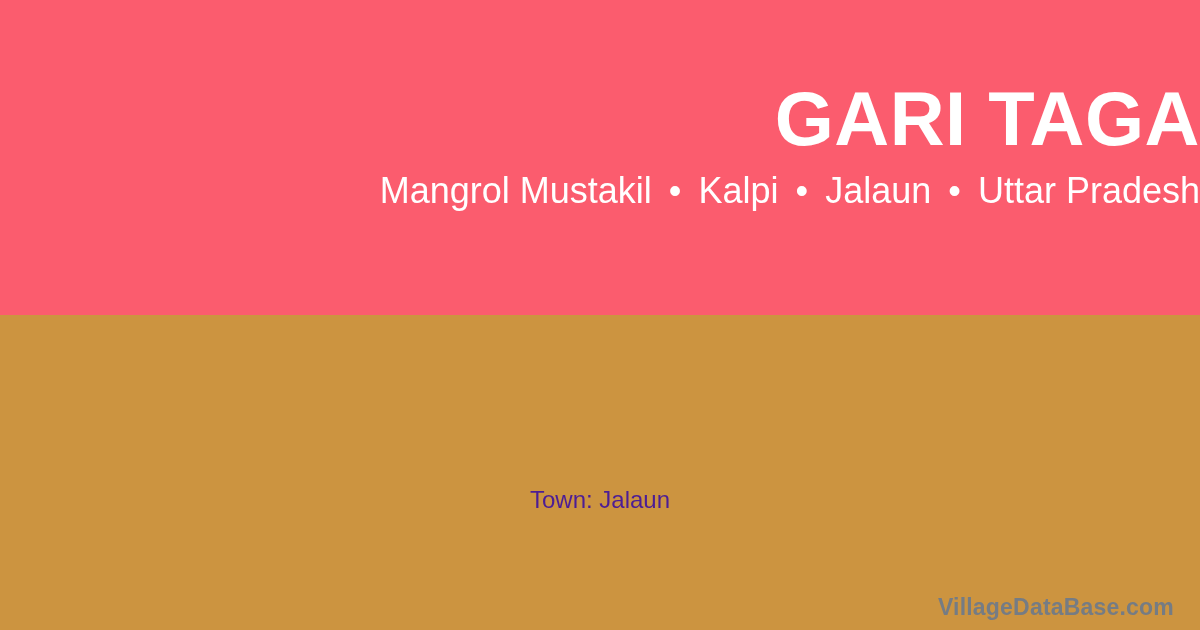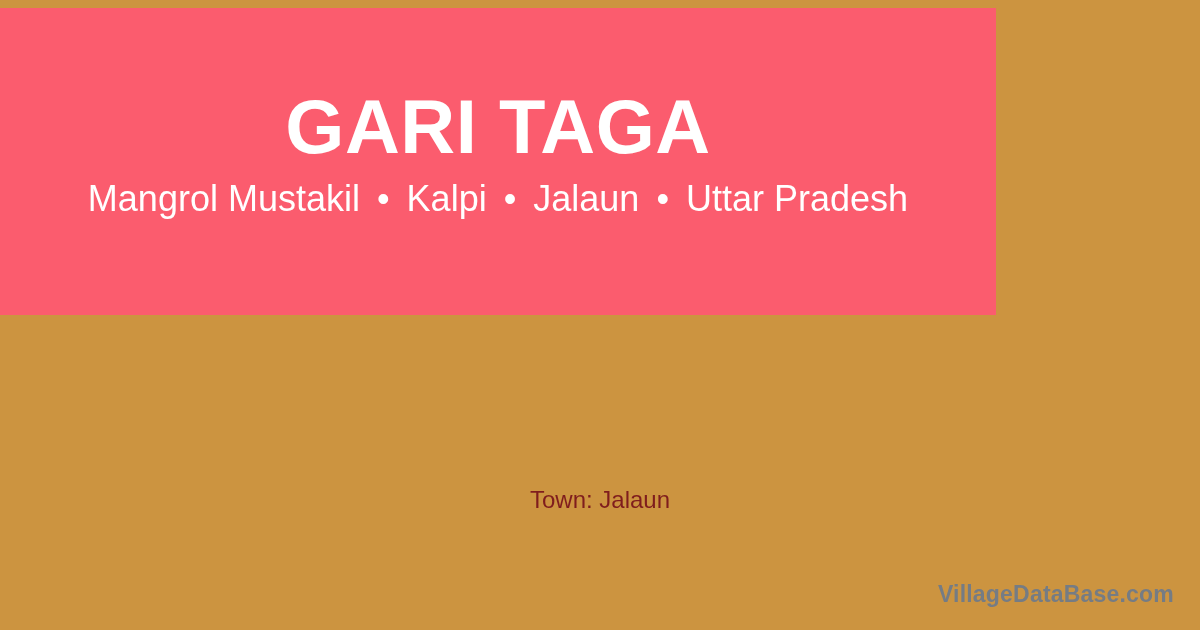--- a/index.html
+++ b/index.html
@@ -18,27 +18,27 @@
     position: relative;
     width: 1200px;
     height: 630px;
     overflow: hidden;
   }
 
   
   .hero {
     position: absolute;
     left: 0;
-    top: 8px;
-    width: 996px;
+    top: 0;
+    width: 1200px;
     height: 315px;
     background: #FB5C6E;
     display: flex;
     flex-direction: column;
-    align-items: center;
+    align-items: flex-end;
     justify-content: flex-start;
     box-sizing: border-box;
     padding-top: 78px;
   }
 
   .hero-title {
     margin: 0;
     color: #FFFFFF;
     font-size: 76px;
     line-height: 82px;
@@ -82,35 +82,35 @@
     left: 0;
     top: 0;
     width: 1200px;
     height: 315px;
     display: flex;
     align-items: center;
     justify-content: center;
   }
 
   .body-center-text span {
-    color: #7f1d1d;
+    color: #4c1d95;
     font-size: 24px;
     line-height: 30px;
     font-weight: 400;
     text-align: center;
     white-space: nowrap;
     margin-top: 55px;
     font-family: "Liberation Sans", sans-serif;
   }
 
   
   .watermark {
     position: absolute;
     right: 26px;
-    bottom: 22px;
+    bottom: 9px;
     color: #6E7A8A;
     opacity: 0.92;
     font-size: 23px;
     line-height: 28px;
     font-weight: 700;
     letter-spacing: 0.2px;
     white-space: nowrap;
     font-family: "Liberation Sans", sans-serif;
   }
 </style>

